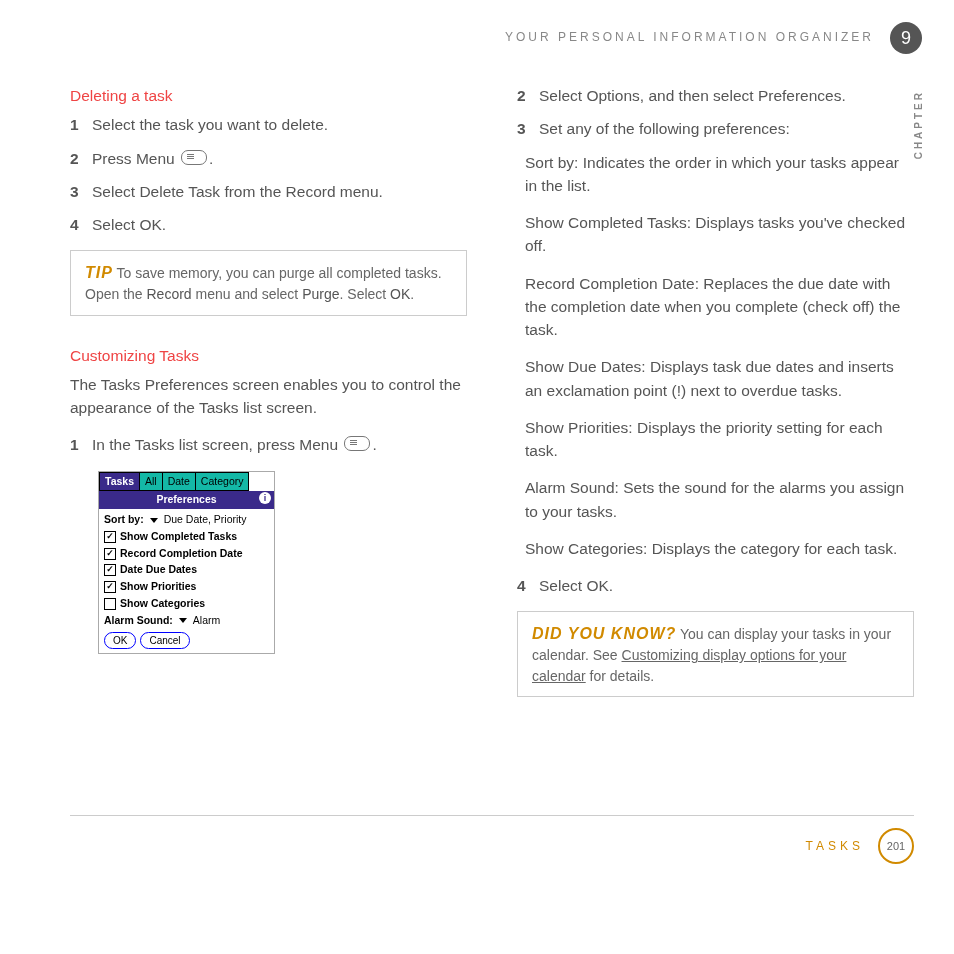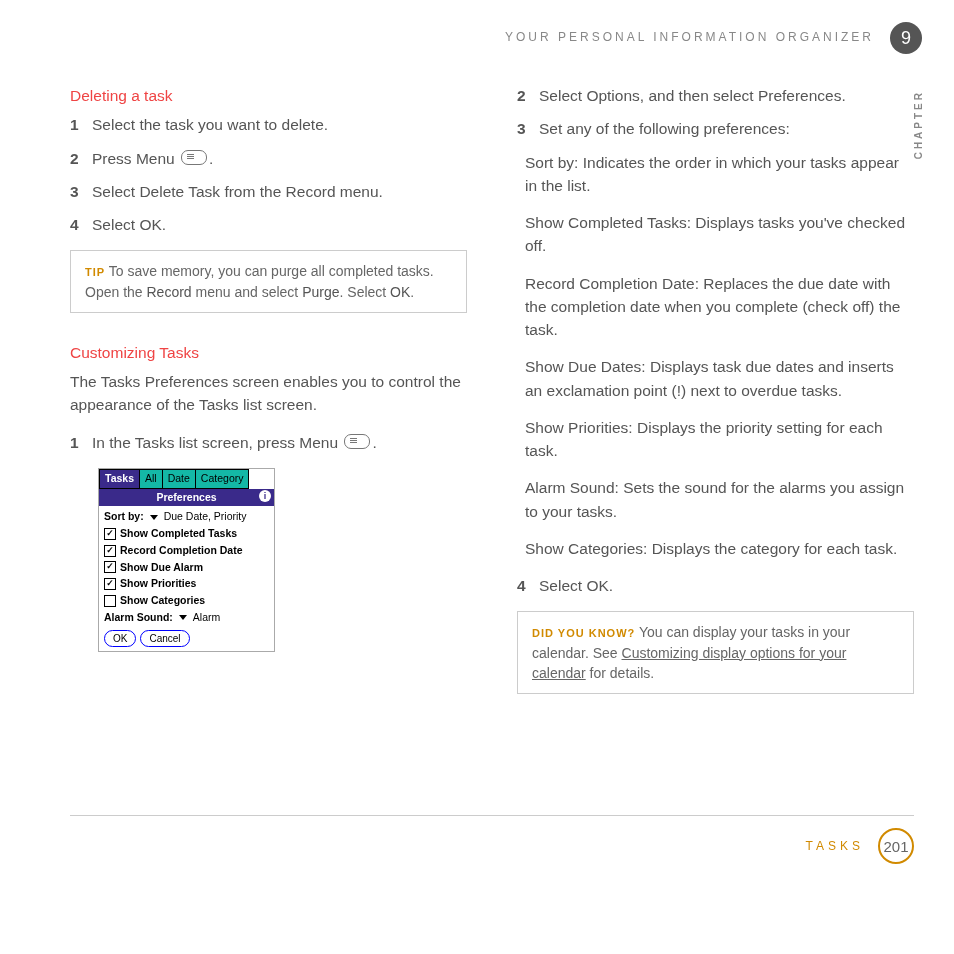--- a/index.html
+++ b/index.html
@@ -106,23 +106,24 @@
     border: 1px solid #ccc;
     padding: 10px 14px;
     font-size: 14px;
     color: #666;
     margin: 14px 0 28px 0;
     line-height: 1.45;
   }
   .tip-label {
     color: #d18a00;
     font-weight: bold;
-    font-size: 11px;
+    font-size: 16px;
     letter-spacing: 1px;
     text-transform: uppercase;
+    font-style: italic;
   }
   .para { margin-bottom: 14px; }
   .pref-item { margin-bottom: 14px; margin-left: 8px; }
 
   
   .device {
     width: 175px;
     border: 1px solid #aaa;
     font-family: Verdana, Arial, sans-serif;
     font-size: 10.5px;
@@ -197,21 +198,21 @@
   .footer-label {
     letter-spacing: 4px;
     font-size: 12px;
     color: #d18a00;
   }
   .page-num {
     width: 32px; height: 32px;
     border: 2px solid #d18a00;
     border-radius: 50%;
     display:flex; align-items:center; justify-content:center;
-    font-size:15px; color:#666;
+    font-size:11px; color:#666;
   }
   .underline { text-decoration: underline; }
 </style>
 </head>
 <body>
 
 <div class="page">
   <div class="header">
     <span>YOUR PERSONAL INFORMATION ORGANIZER</span>
     <div class="chap-badge">
@@ -274,21 +275,21 @@
           <div class="dev-row">
               <span class="chk">✓</span>
               <span>Show Completed Tasks</span>
             </div>
           <div class="dev-row">
               <span class="chk">✓</span>
               <span>Record Completion Date</span>
             </div>
           <div class="dev-row">
               <span class="chk">✓</span>
-              <span>Show Due Alarm</span>
+              <span>Date Due Dates</span>
             </div>
           <div class="dev-row">
               <span class="chk">✓</span>
               <span>Show Priorities</span>
             </div>
           <div class="dev-row">
               <span class="chk"></span>
               <span>Show Categories</span>
             </div>
           <div class="dev-row">

